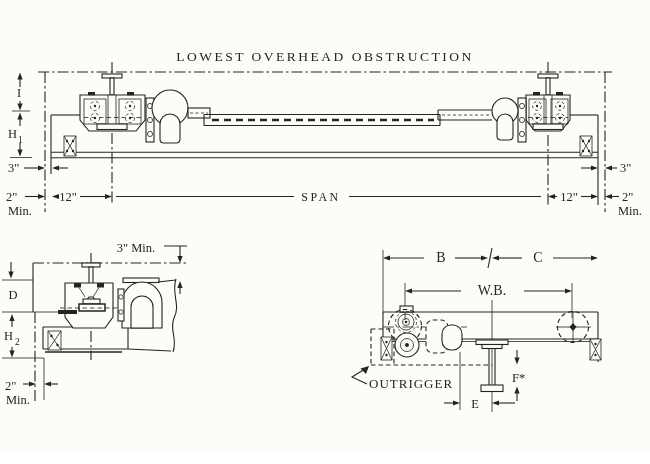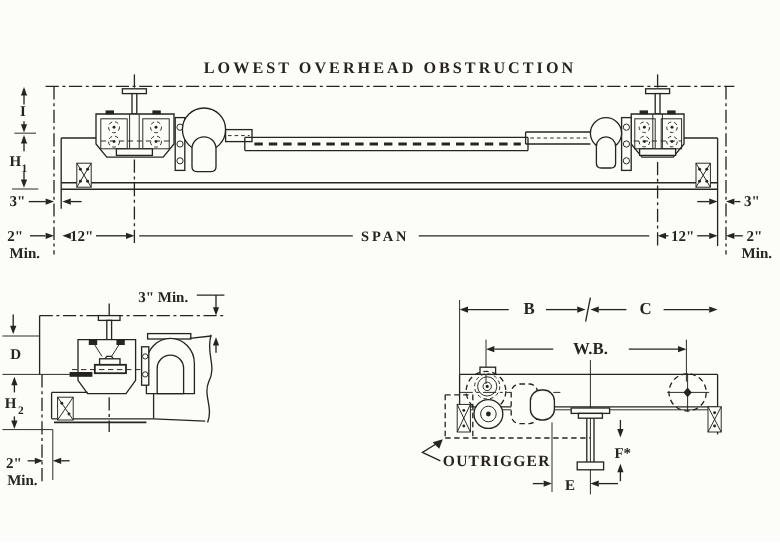--- a/index.html
+++ b/index.html
@@ -1,17 +1,17 @@
 <!DOCTYPE html>
 <html style="--ink: #26241f; --paper: #fcfcf9;"><head>
 <meta charset="utf-8">
 <style>
   :root { --ink:#26241f; --paper:#fcfcf9; }
   html,body { margin:0; padding:0; background:#fff; }
-  .page { width:650px; height:452px; background:var(--paper); position:relative; overflow:hidden;font-weight:bold; }
+  .page { width:650px; height:452px; background:var(--paper); position:relative; overflow:hidden; }
   svg { display:block; }
   .ln   { stroke:var(--ink); fill:none; stroke-width:1.1; stroke-linecap:butt; }
   .thin { stroke:var(--ink); fill:none; stroke-width:0.8; }
   .hvy  { stroke:var(--ink); fill:none; stroke-width:1.5; }
   .fill { fill:var(--ink); stroke:none; }
   .fp   { fill:var(--paper); }
   .dash  { stroke-dasharray:4.5,3; }
   .cdash { stroke-dasharray:11,3,2.5,3; }
   .wdash { stroke-dasharray:3,2.5; }
   .gdash { stroke:var(--ink); fill:none; stroke-width:2.4; stroke-dasharray:7,5; }

